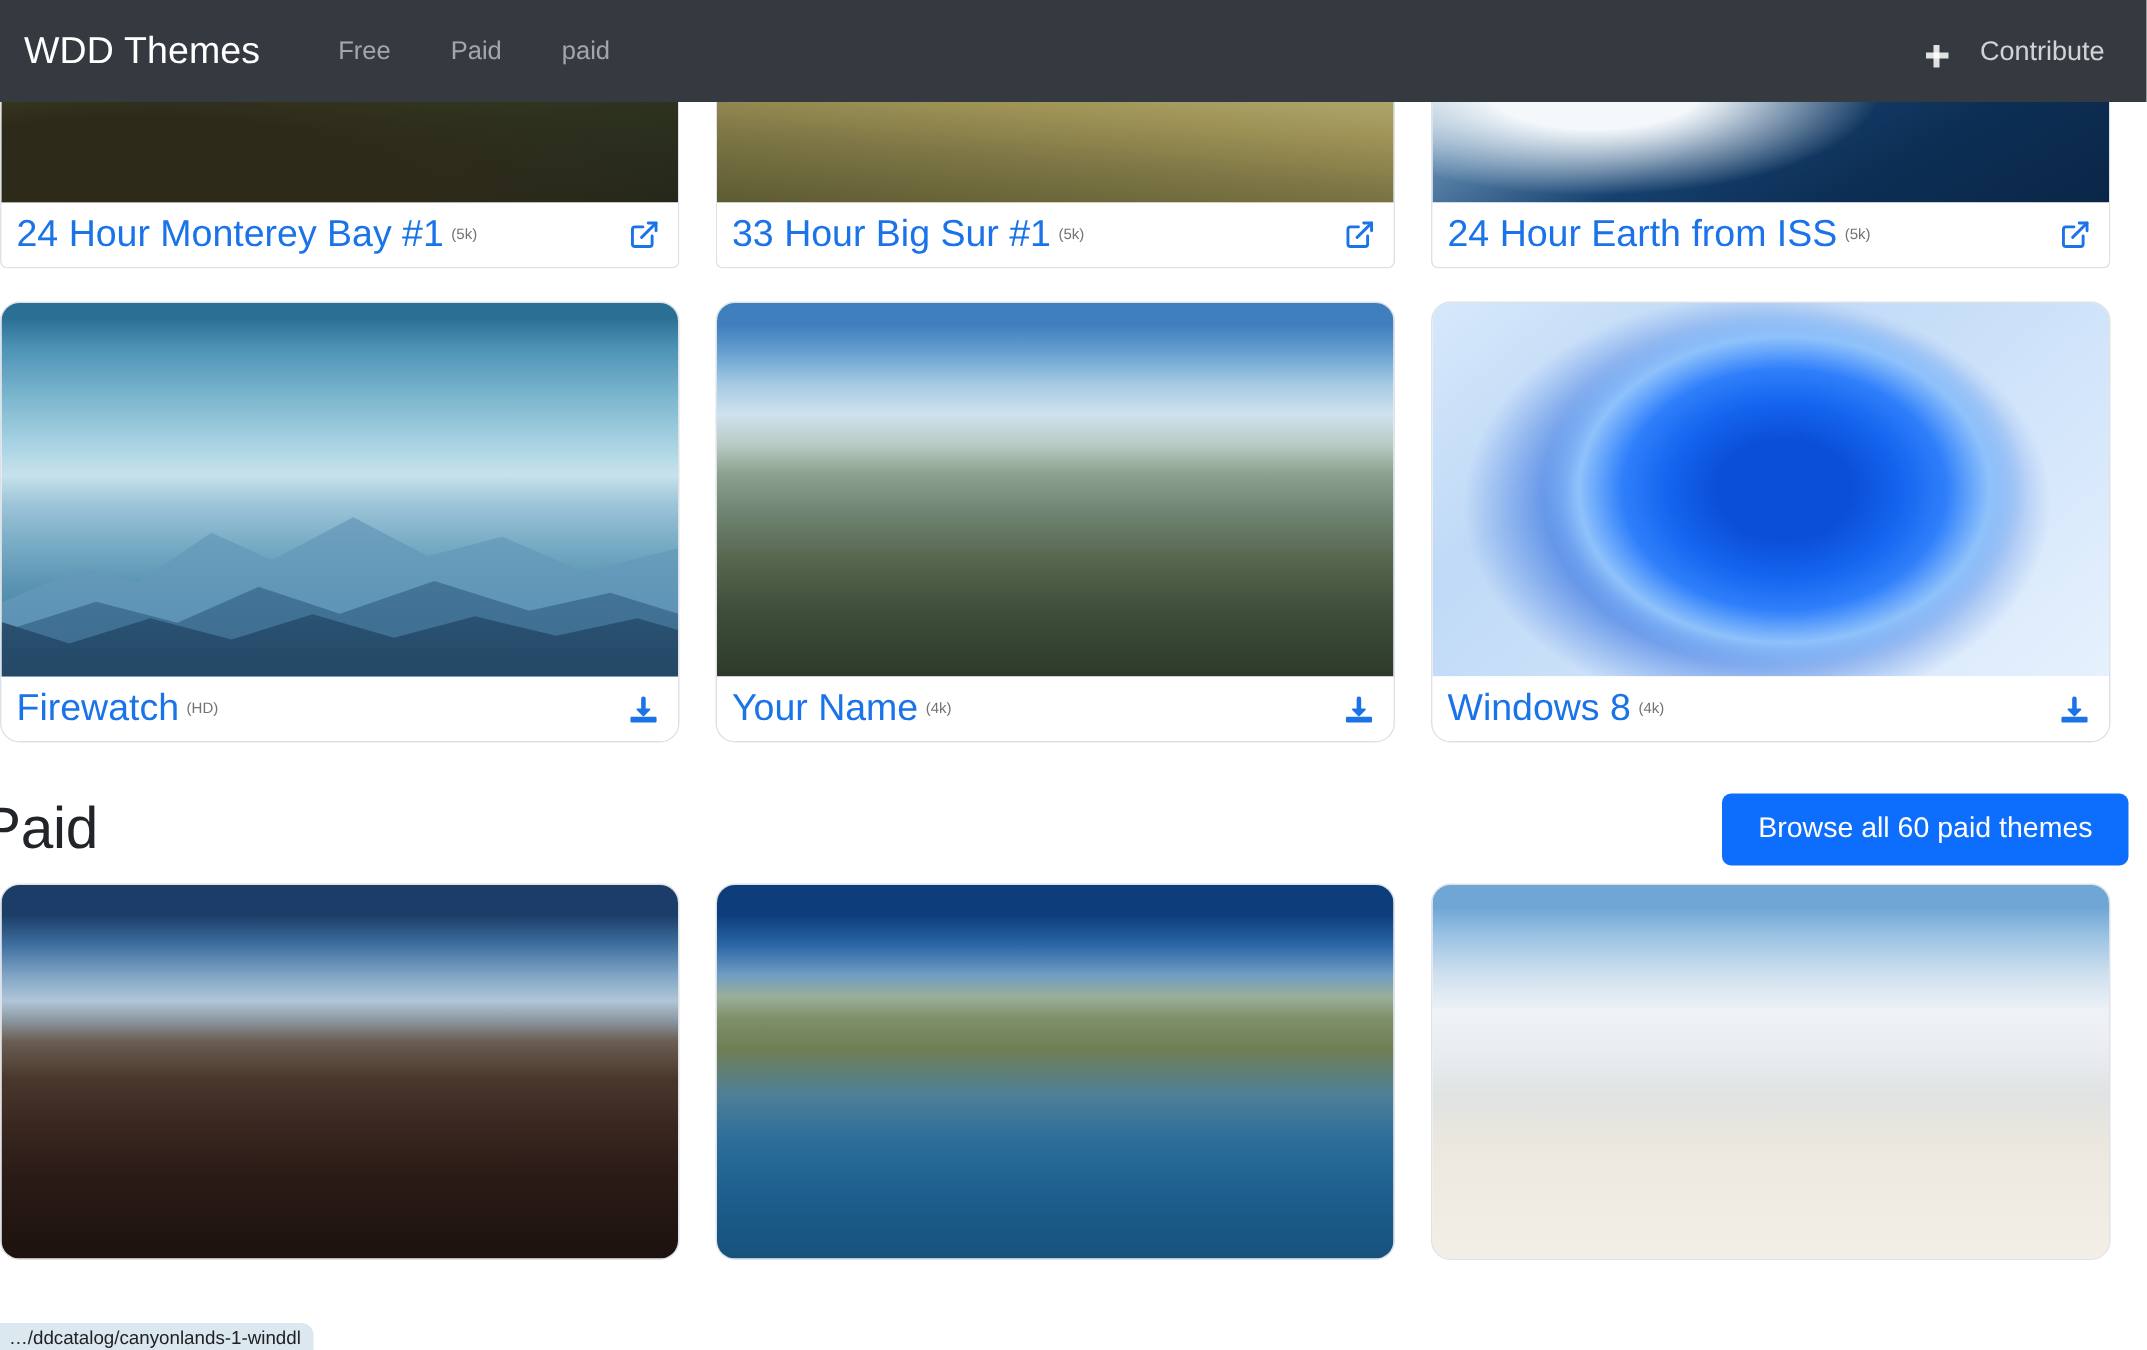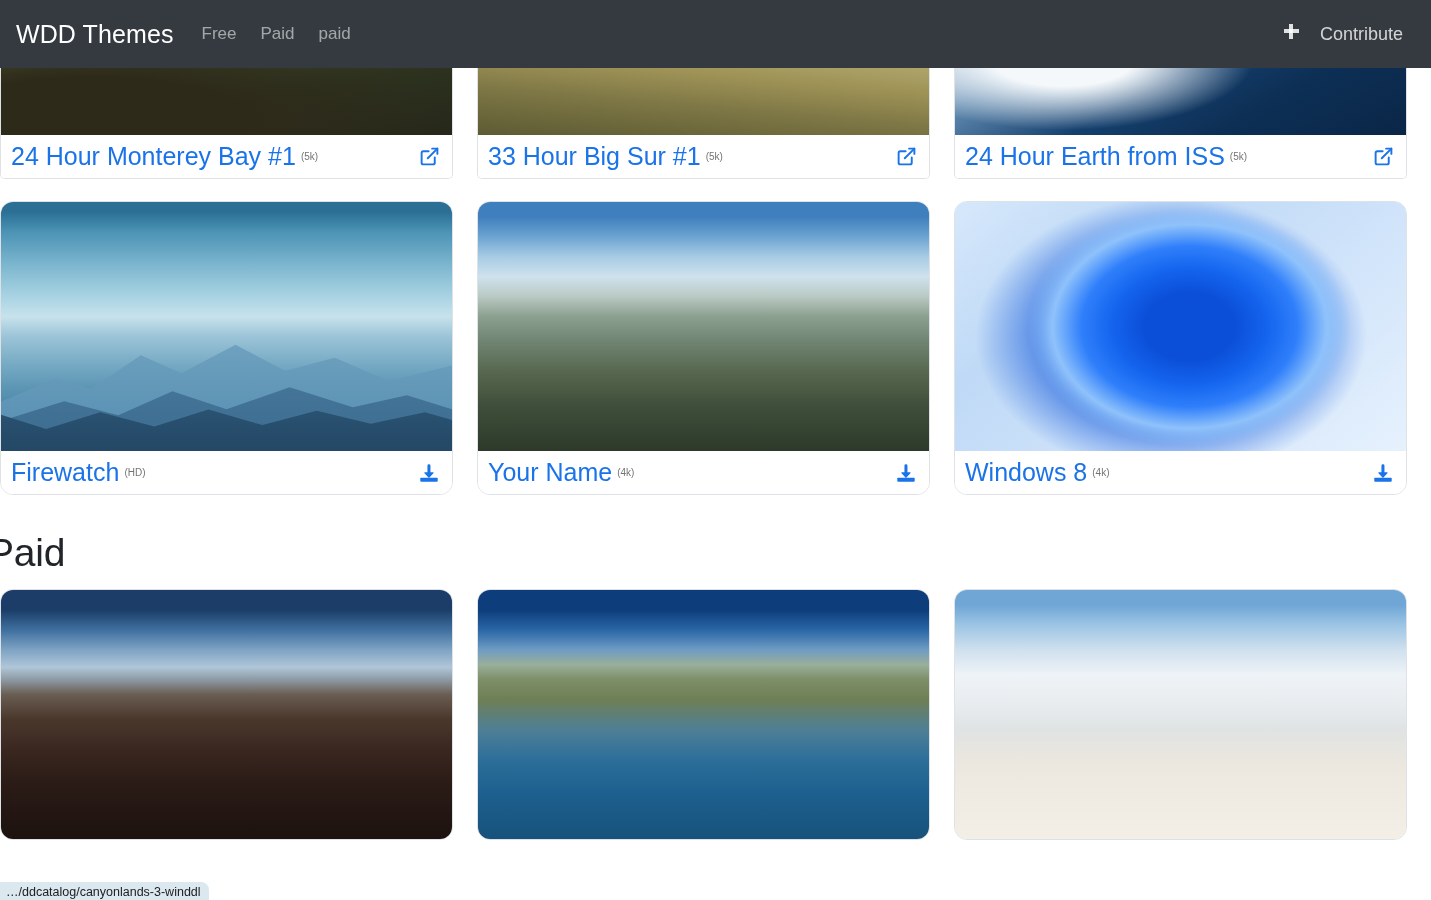--- a/index.html
+++ b/index.html
@@ -17,34 +17,34 @@
     background: #343a40;
     display: flex; align-items: center;
     padding: 0 16px;
     z-index: 40;
   }
   .brand {
     color: #ffffff;
     font-size: 25px;
     letter-spacing: .1px;
     white-space: nowrap;
-    margin-right: 16px;
-    cursor: pointer;
-  }
-  .nav-links { display: flex; align-items: center; gap: 0; }
+    margin-right: 40px;
+    cursor: pointer;
+  }
+  .nav-links { display: flex; align-items: center; gap: 16px; }
   .nav-link {
     color: rgba(255,255,255,.55);
     font-size: 17px;
     padding: 4px 12px;
     white-space: nowrap;
     cursor: pointer;
   }
   .nav-right { margin-left: auto; display: flex; align-items: center; padding-right: 12px; }
   .contribute {
-    display: flex; align-items: flex-start; gap: 21px;
+    display: flex; align-items: flex-end; gap: 21px;
     color: rgba(255,255,255,.78);
     font-size: 18px;
     white-space: nowrap;
     cursor: pointer;
   }
   .plus-icon {
     position: relative;
     width: 15px; height: 15px;
     display: inline-block;
     flex: 0 0 auto;
@@ -358,30 +358,31 @@
               <path d="M3.4 17.2h17.2c.5 0 .9.4.9.9v2.5c0 .5-.4.9-.9.9H3.4a.9.9 0 0 1-.9-.9v-2.5c0-.5.4-.9.9-.9z"></path>
             </svg>
           </span>
         </div>
       </div>
 
     </div>
 
     <div class="section-head">
       <h2 class="section-title">Paid</h2>
+      <button class="browse-btn">Browse all 60 paid themes</button>
     </div>
 
     <div class="row">
       <div class="card">
         <div class="card-img art-canyon"></div>
       </div>
       <div class="card">
         <div class="card-img art-coast"></div>
       </div>
       <div class="card">
         <div class="card-img art-sands"></div>
       </div>
     </div>
 
   </div>
 </div>
 
-<div class="status-bar">…/ddcatalog/canyonlands-3-winddl</div>
+<div class="status-bar">…/ddcatalog/canyonlands-1-winddl</div>
 
 </body></html>

